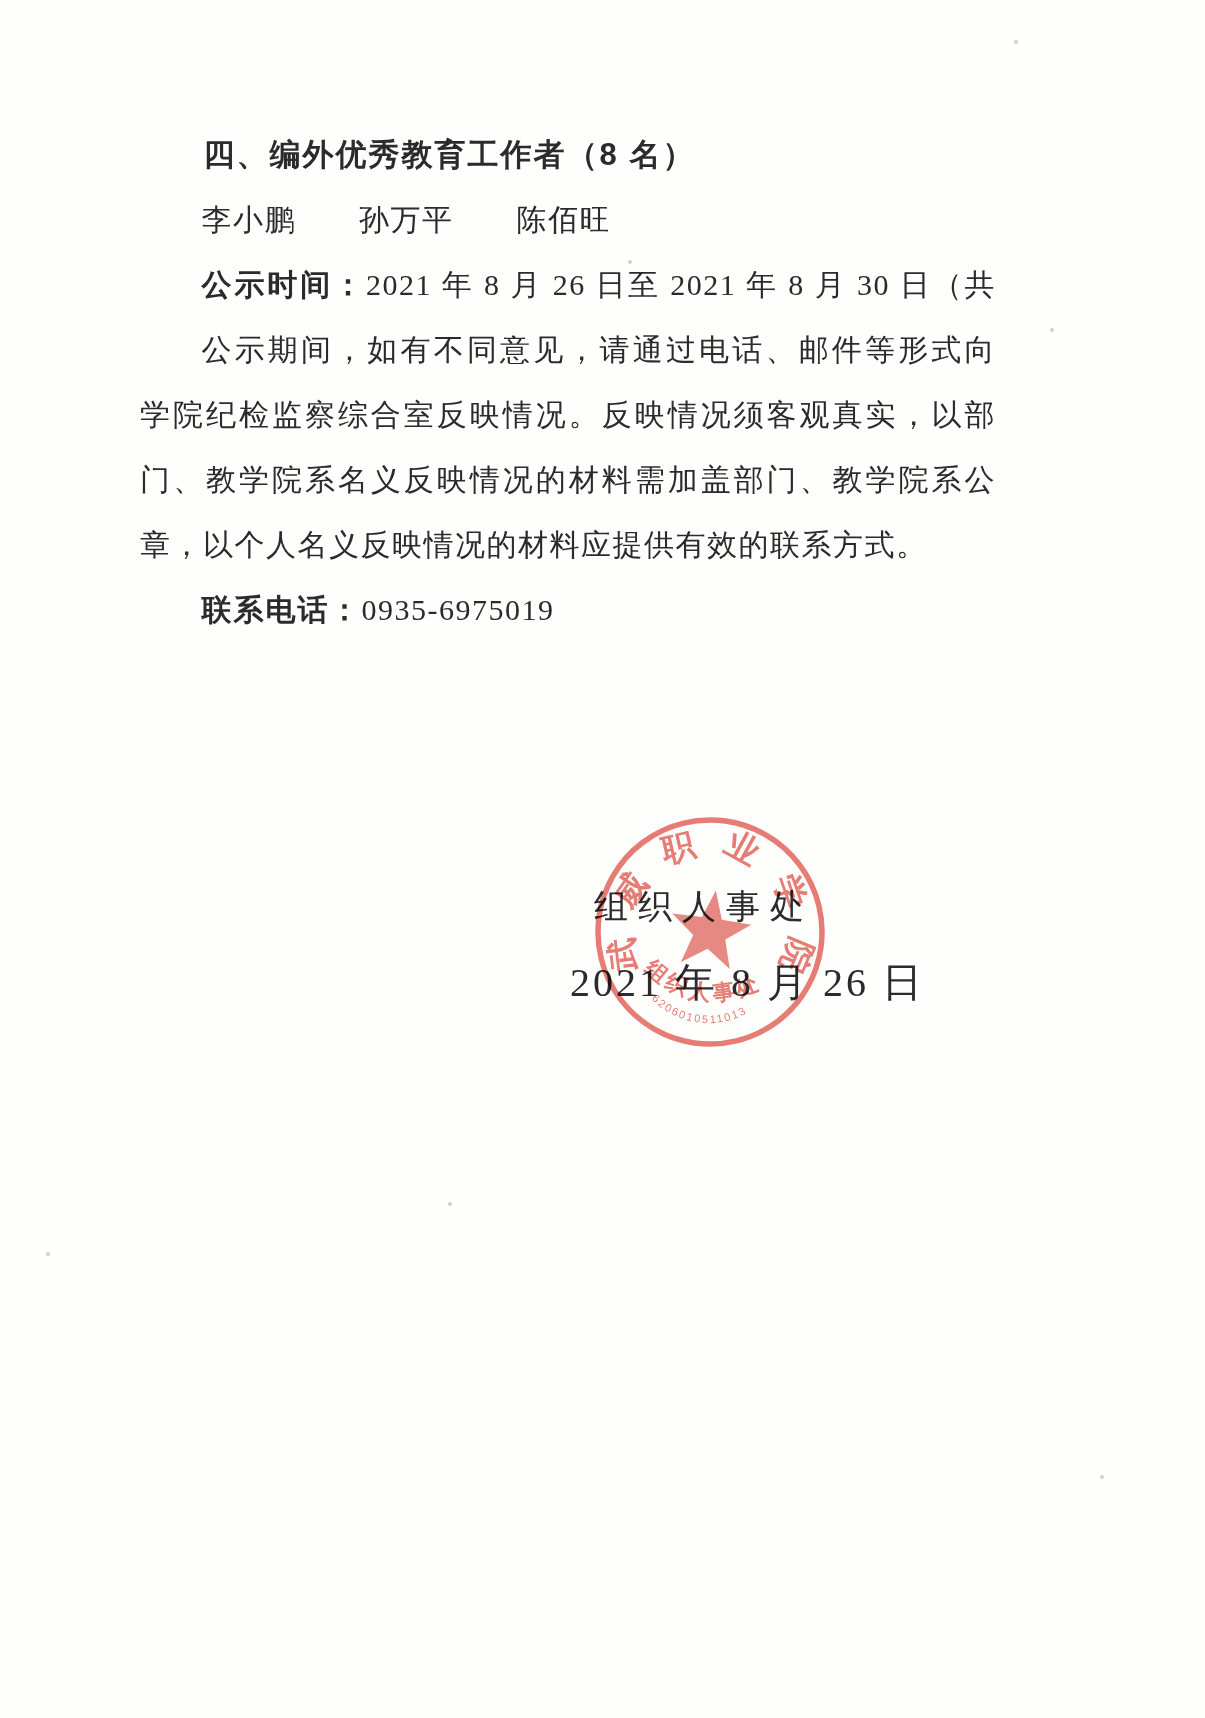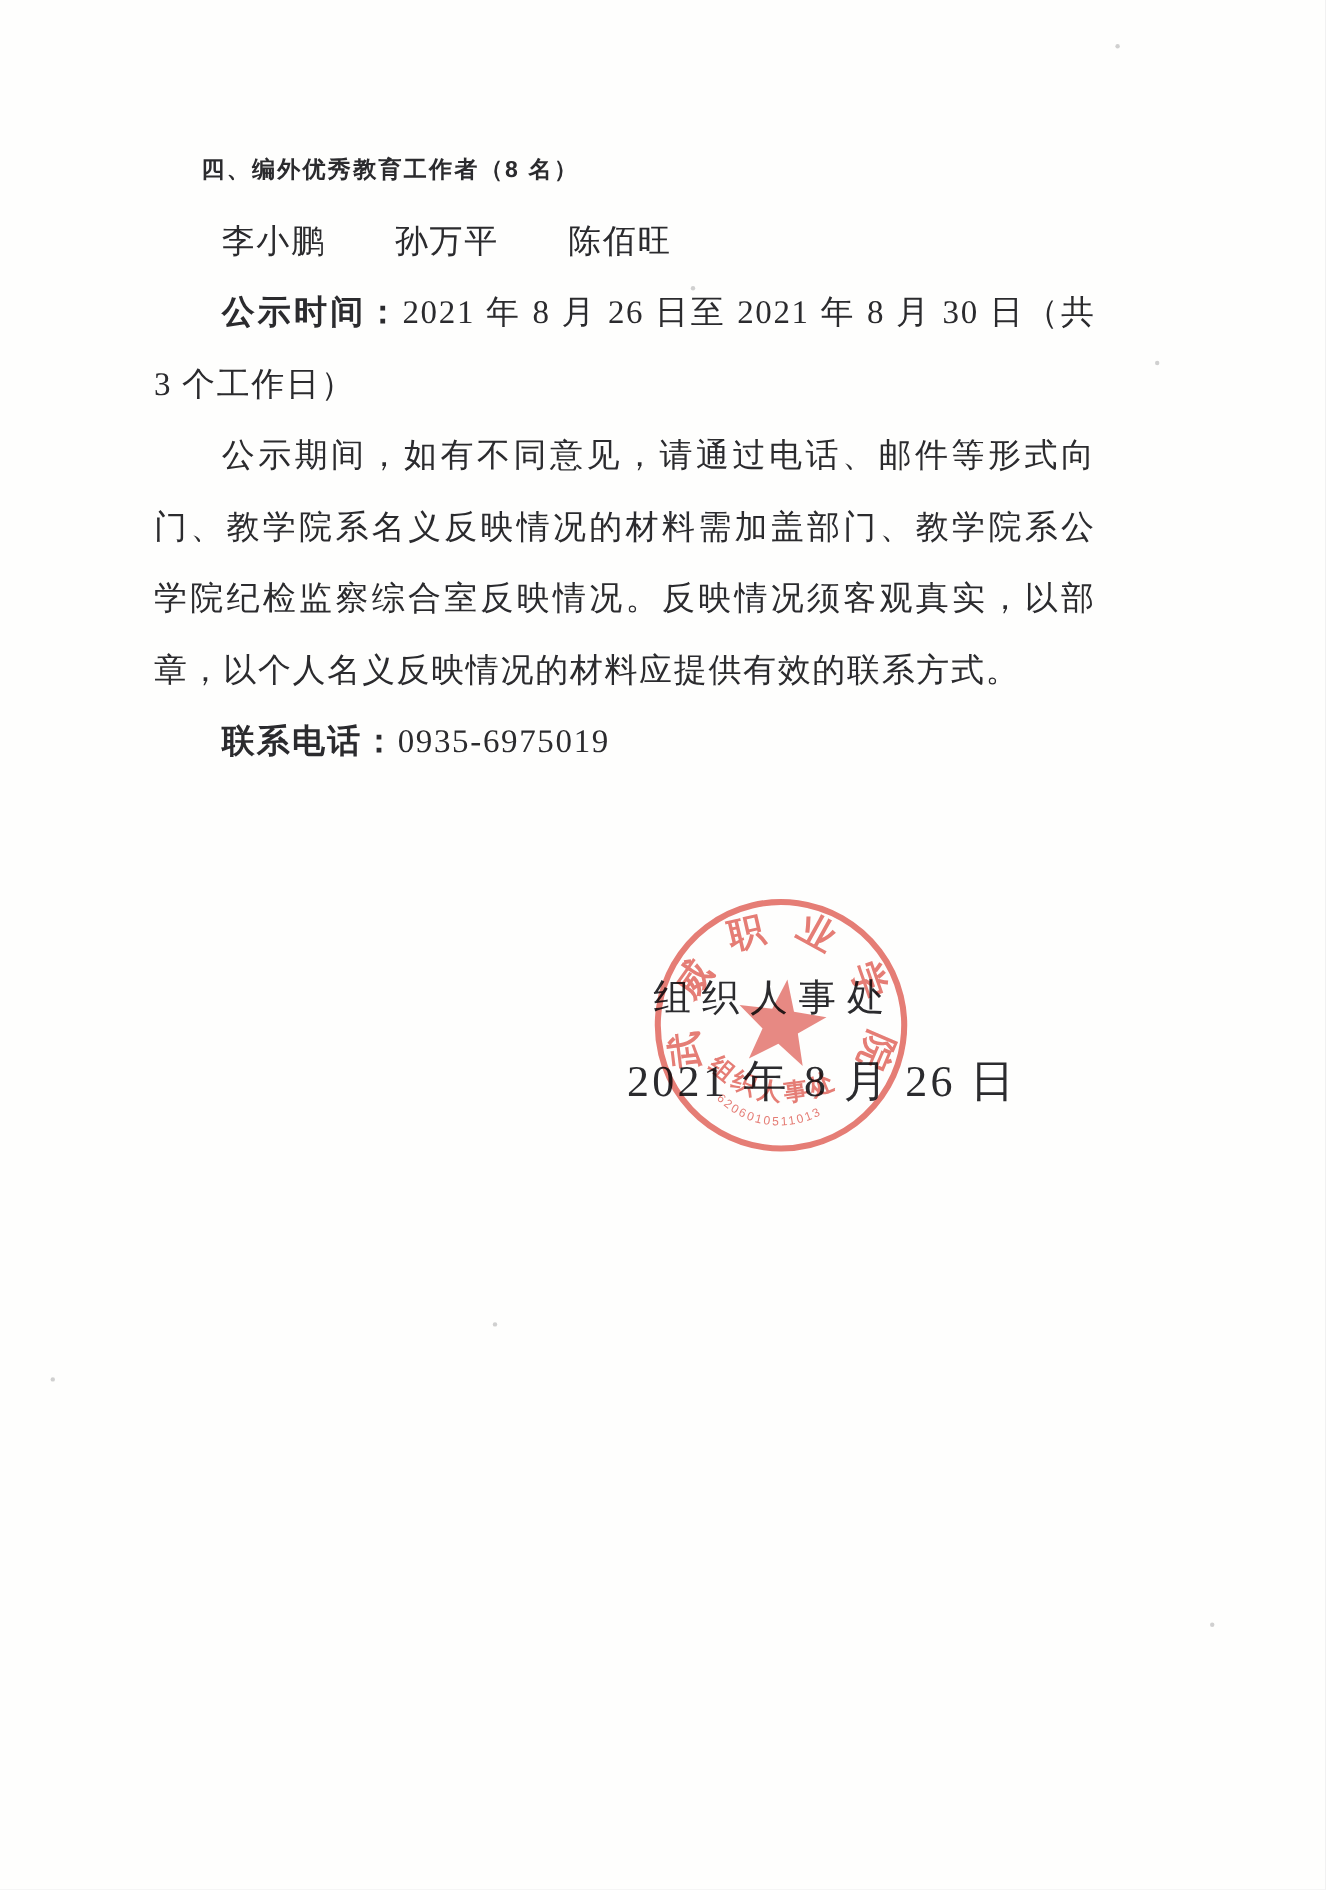--- a/index.html
+++ b/index.html
@@ -16,21 +16,21 @@
   }
   .row { white-space:nowrap; }
   .row.indent { text-indent:2.05em; }
   .row.stretch { white-space:normal; text-align:justify; text-align-last:justify; }
   .bold-label {
     font-family:"Liberation Sans","DejaVu Sans",sans-serif;
     font-weight:700; letter-spacing:2px;
   }
   .heading {
     font-family:"Liberation Sans","DejaVu Sans",sans-serif;
-    font-weight:700; font-size:21px; letter-spacing:2px;
+    font-weight:700; font-size:31px; letter-spacing:2px;
   }
   .sig-unit {
     position:absolute; left:594px; top:884px; z-index:2;
     font-size:34px; letter-spacing:10px; white-space:nowrap;
   }
   .sig-date {
     position:absolute; left:570px; top:955px; z-index:2;
     font-size:40px; letter-spacing:3px; white-space:nowrap;
   }
   .stamp {
@@ -54,25 +54,24 @@
   <div class="content">
     <div class="row indent heading">四、编外优秀教育工作者（8 名）</div>
 
 
     <div class="row indent">李小鹏　　孙万平　　陈佰旺</div>
 
     <div class="row indent stretch">
       <span class="bold-label">公示时间：</span><span>2021 年 8 月 26 日至 2021 年 8 月 30 日（共</span>
     </div>
 
-    <div class="row">3 个工作日）</div>
 
     <div class="row indent stretch">公示期间，如有不同意见，请通过电话、邮件等形式向</div>
+    <div class="row stretch">学院纪检监察综合室反映情况。反映情况须客观真实，以部</div>
     <div class="row stretch">门、教学院系名义反映情况的材料需加盖部门、教学院系公</div>
-    <div class="row stretch">学院纪检监察综合室反映情况。反映情况须客观真实，以部</div>
     <div class="row">章，以个人名义反映情况的材料应提供有效的联系方式。</div>
 
 
     <div class="row indent">
       <span class="bold-label">联系电话：</span><span>0935-6975019</span>
     </div>
   </div>
 
   <div class="sig-unit">组织人事处</div>
   <div class="sig-date">2021 年 8 月 26 日</div>

